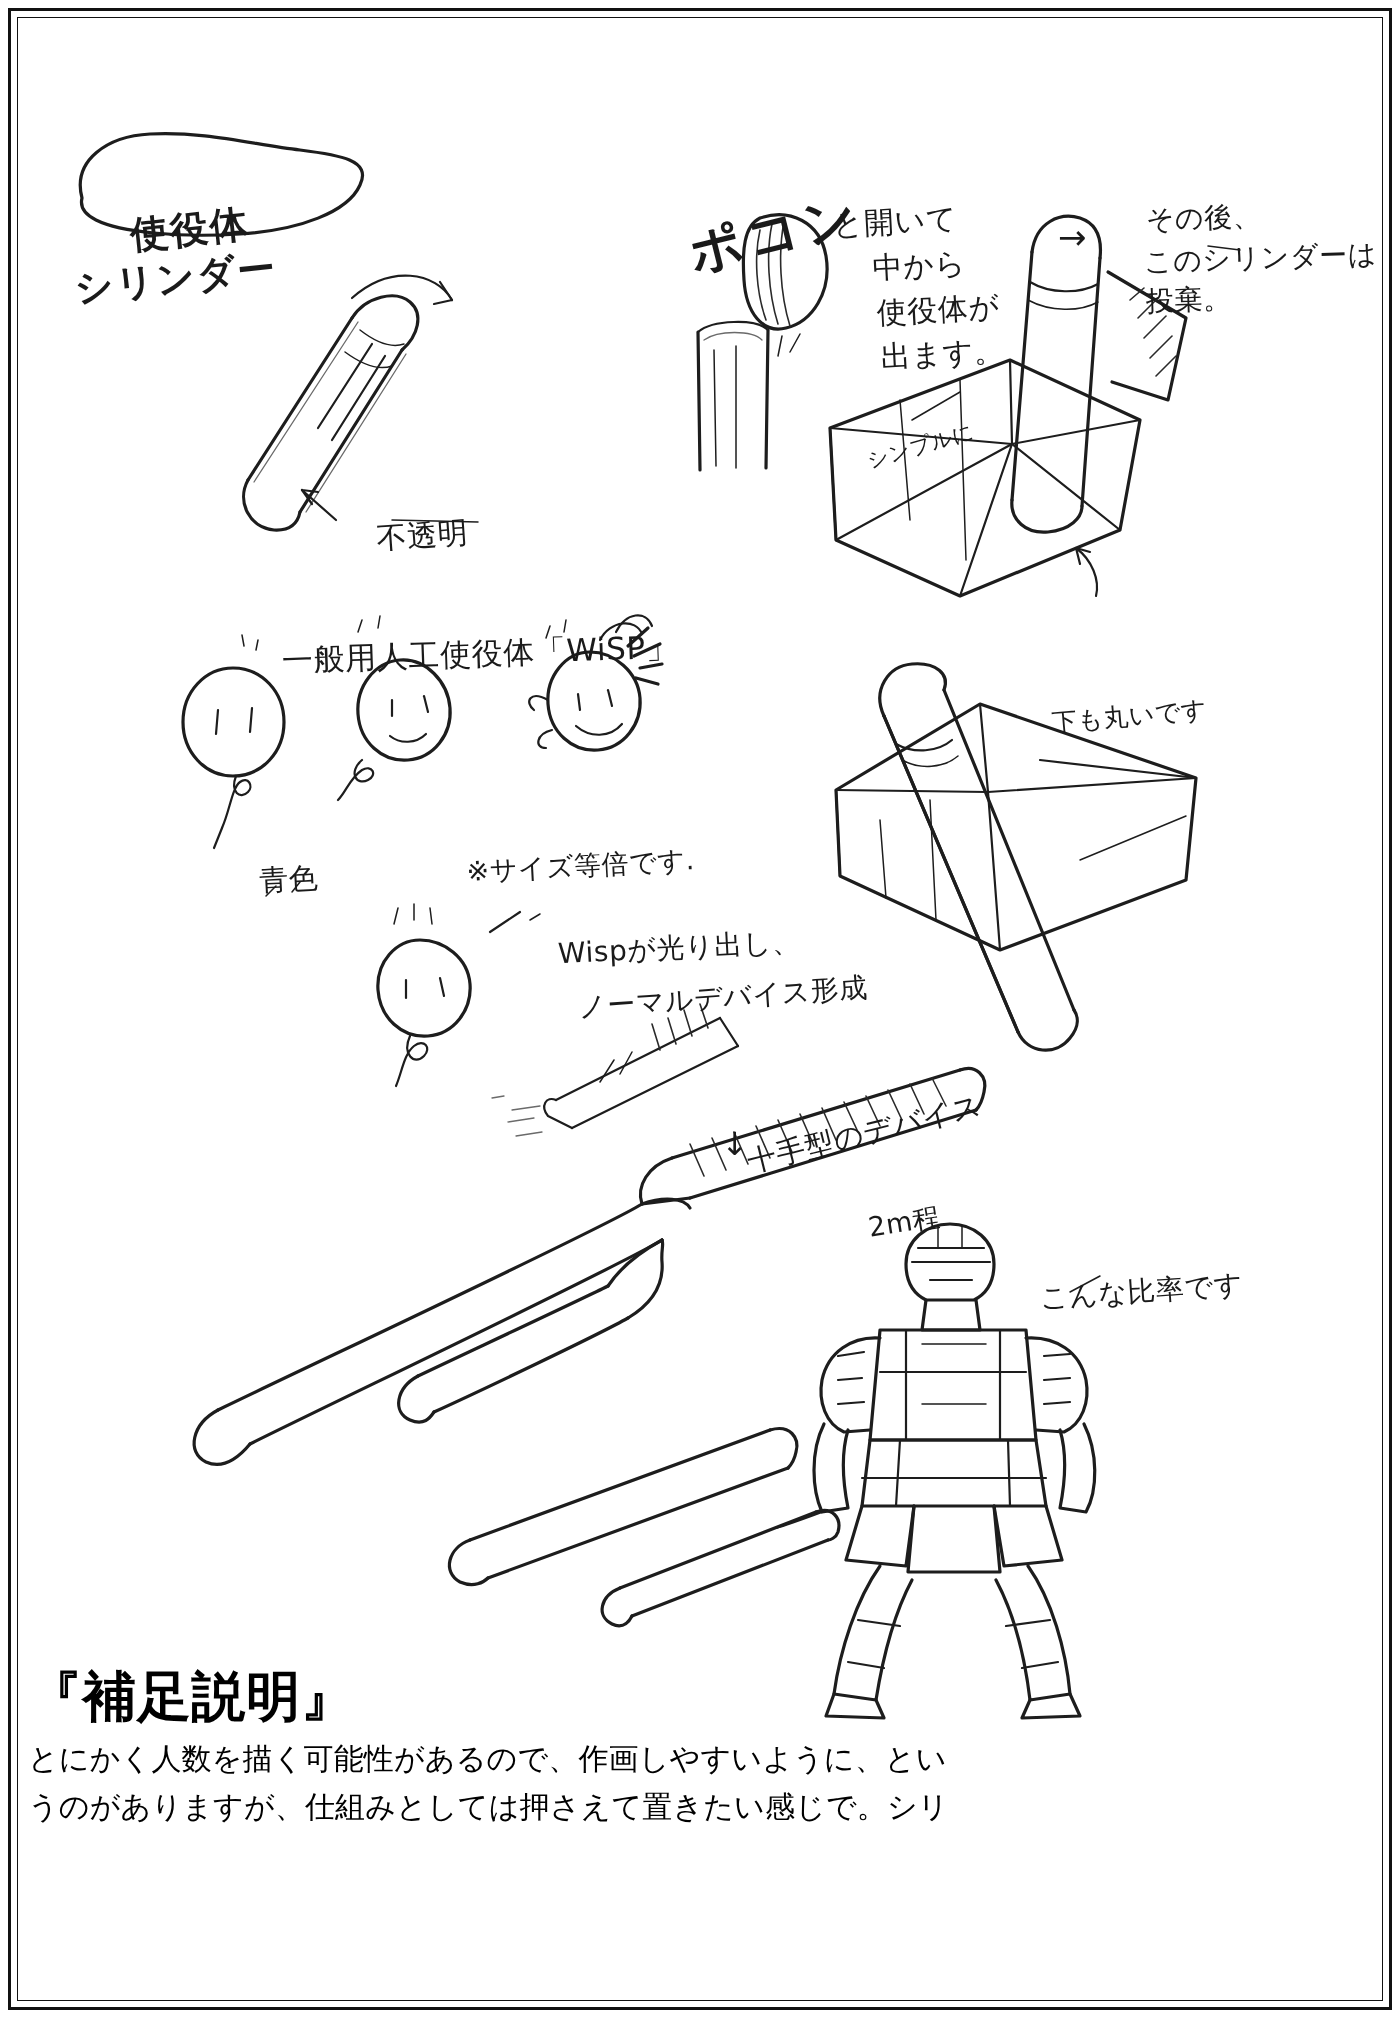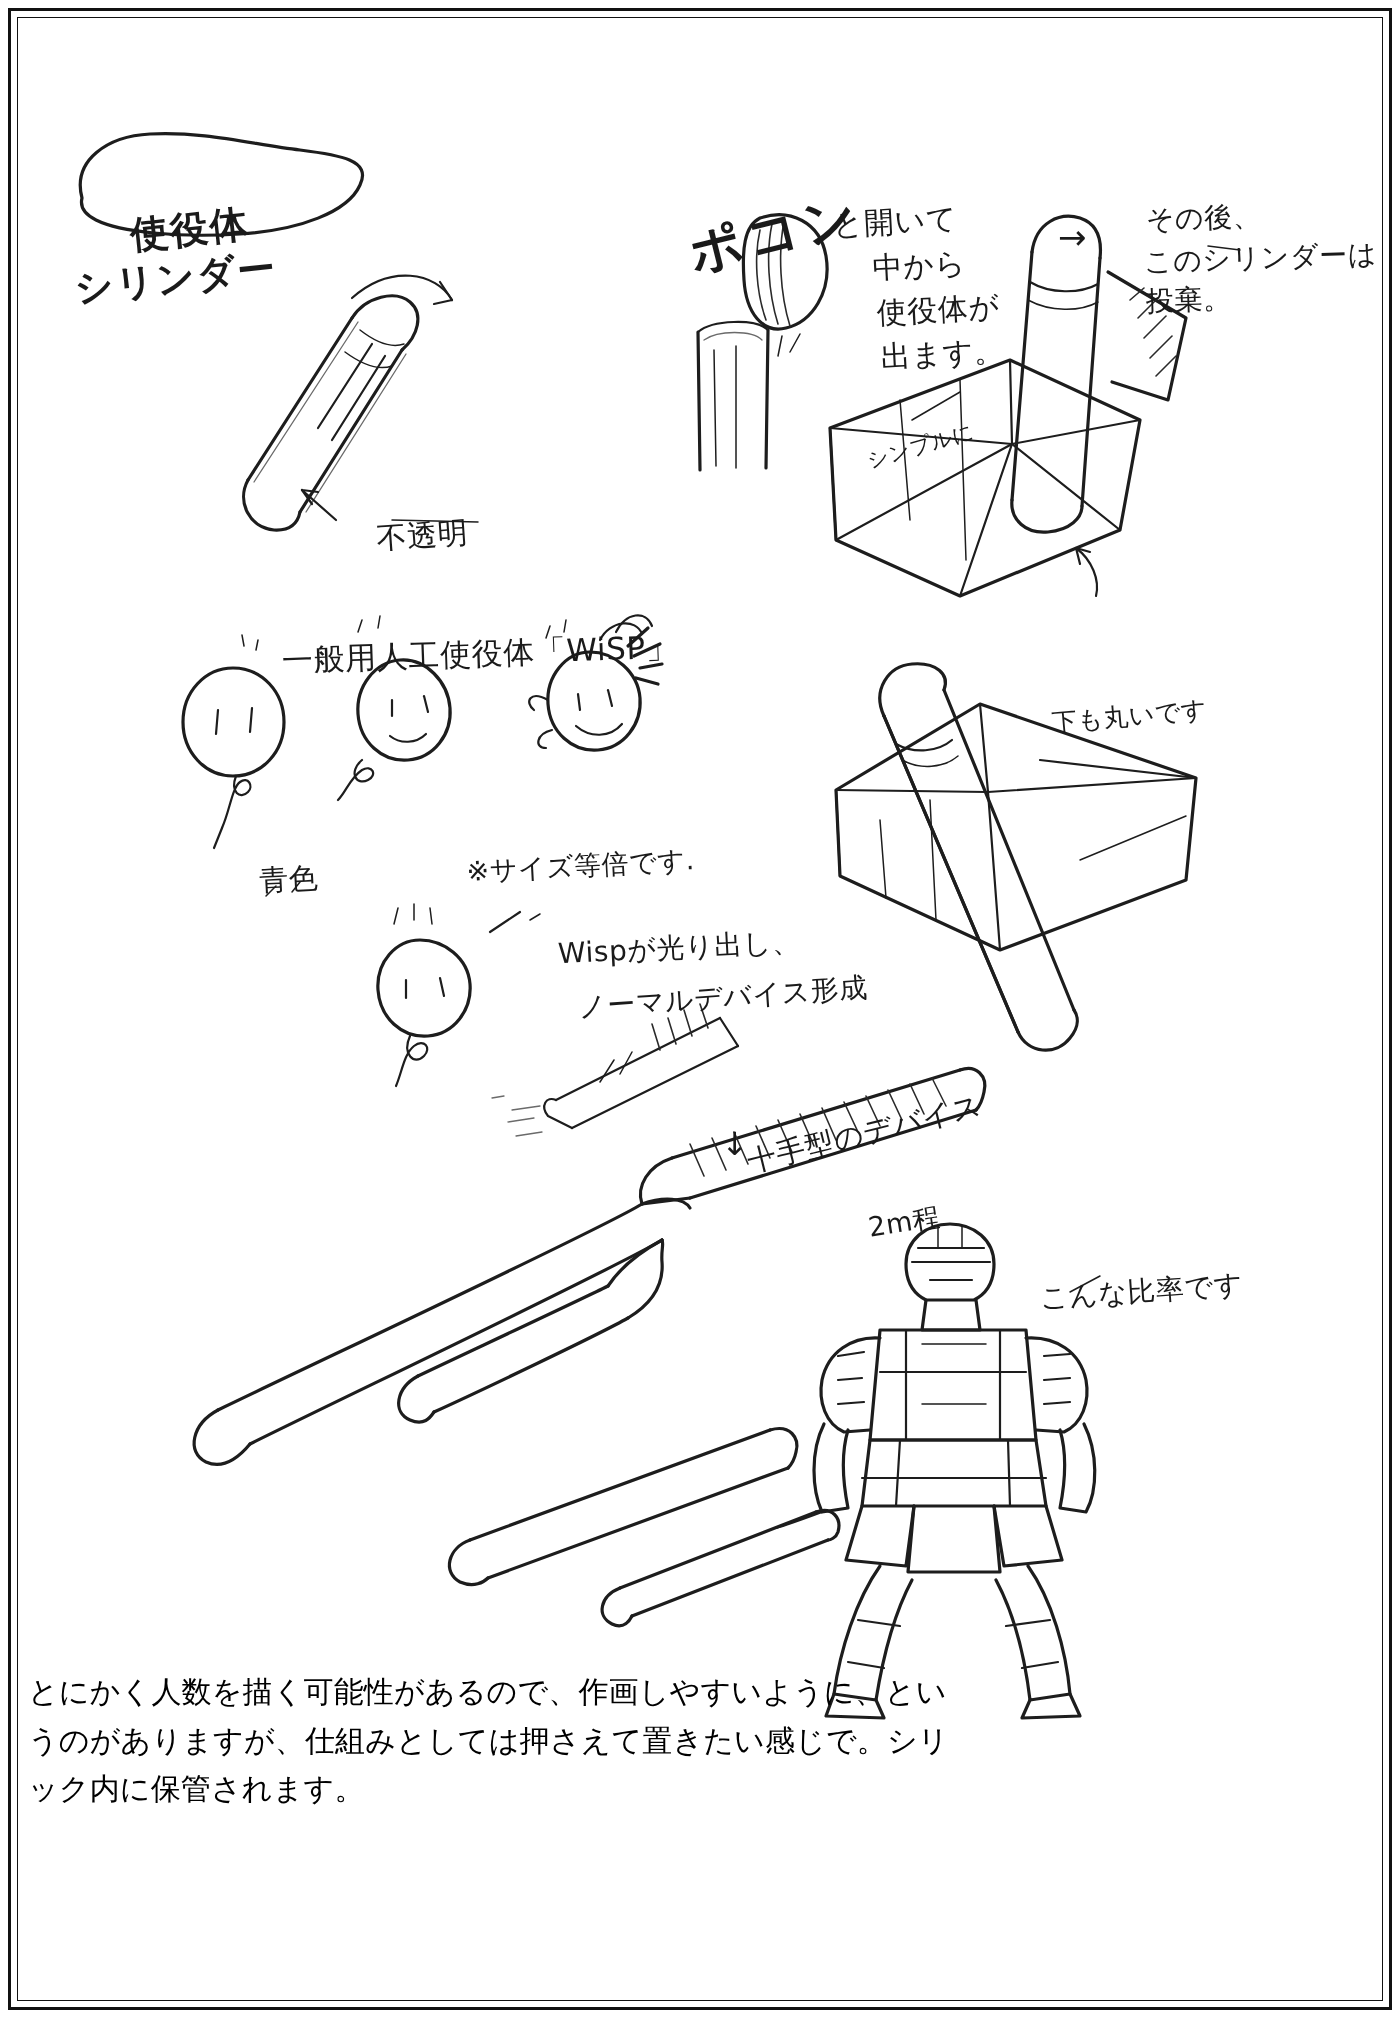--- a/index.html
+++ b/index.html
@@ -421,22 +421,22 @@
 
   <div class="hand" style="left:832px;top:1176px;font-size:27px;transform:rotate(-9deg);">
     <span>2m程</span>
   </div>
 
   <div class="hand" style="left:1002px;top:1242px;font-size:28px;transform:rotate(-4deg);">
     <span>こんな比率です</span>
   </div>
 
   <div id="notes">
+    <div id="notes-title">『補足説明』</div>
     <div id="notes-body">
       <div>とにかく人数を描く可能性があるので、作画しやすいように、とい</div>
       <div>うのがありますが、仕組みとしては押さえて置きたい感じで。シリ</div>
-      <div>ック内に保管されます。</div>
     </div>
   </div>
 
   <div id="frame-outer"></div>
   <div id="frame-inner"></div>
 </div>
 
 </body></html>

